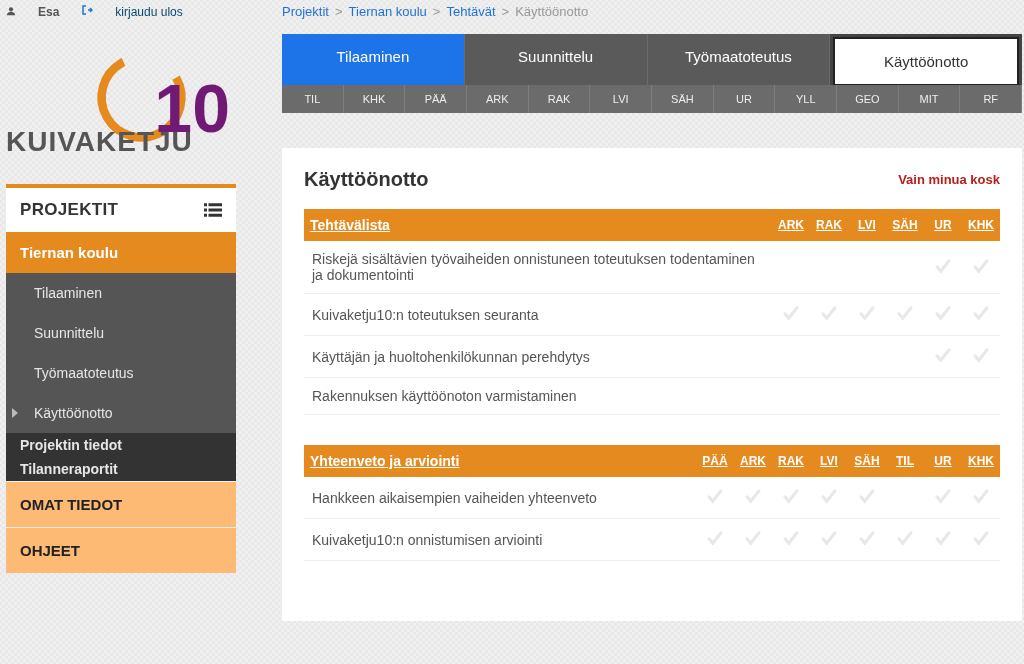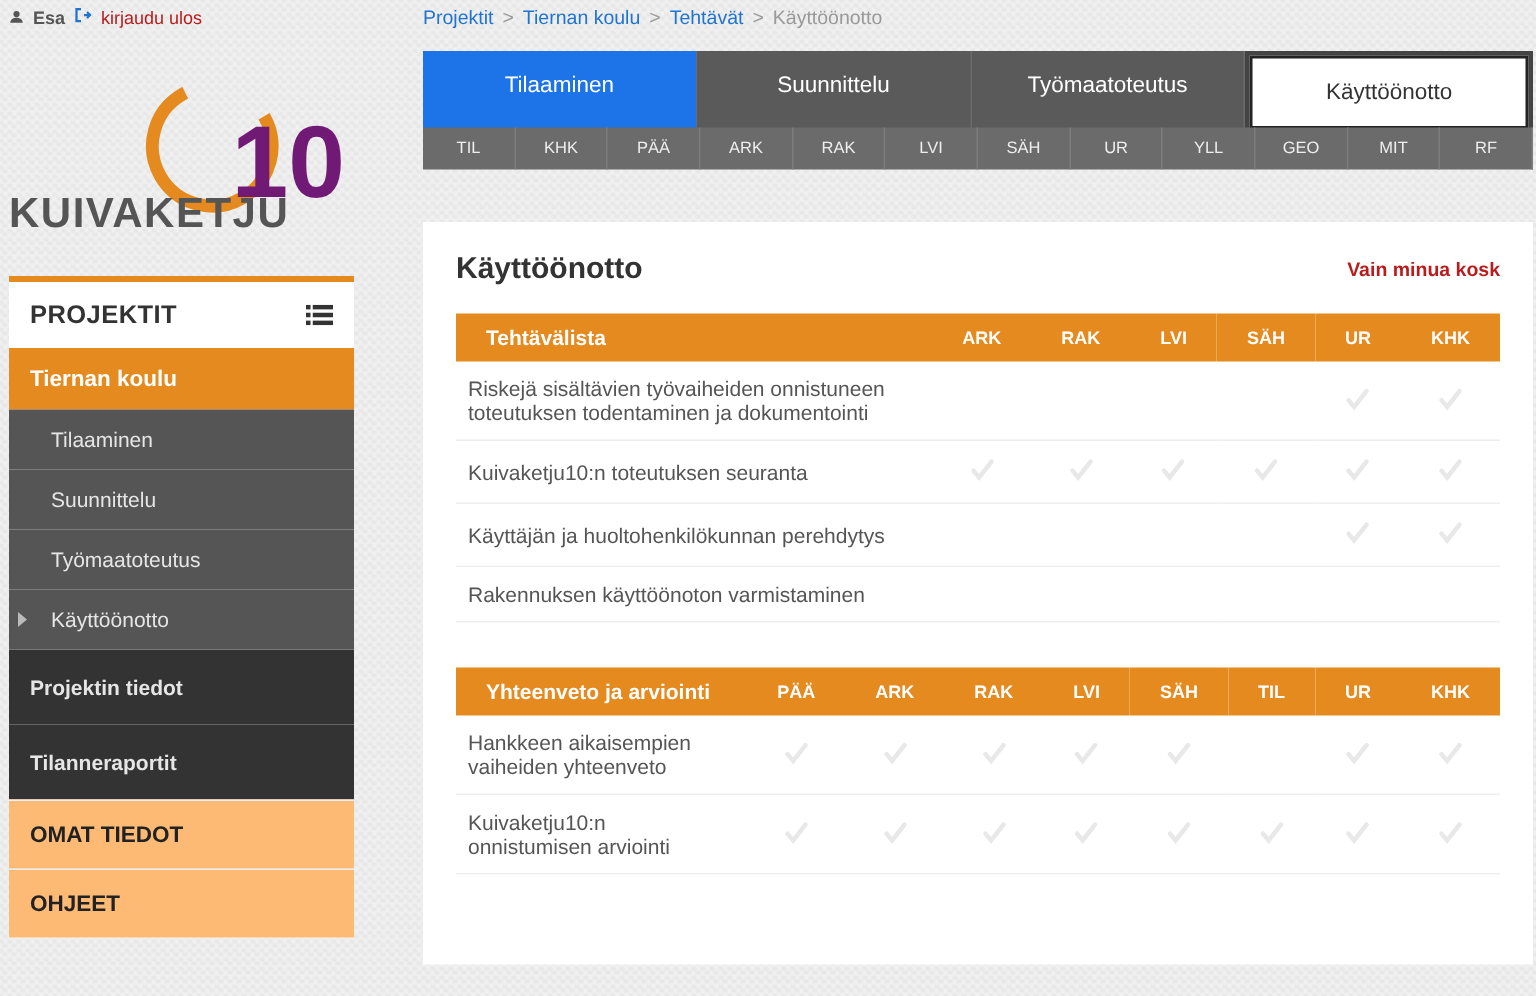--- a/index.html
+++ b/index.html
@@ -11,24 +11,24 @@
     height: 664px;
     overflow: hidden;
     position: relative;
   }
   .topbar {
     position: absolute;
     top: 4px; left: 6px;
     font-size: 12px;
     display: flex;
     align-items: center;
-    gap: 6px;
+    gap: 22px;
   }
   .topbar .user { color: #555; font-weight: bold; }
-  .topbar .logout { color: #b91c1c; cursor: pointer; }
+  .topbar .logout { color: #0c4a6e; cursor: pointer; }
   .user-icon, .logout-icon { display:inline-block; }
   .logo {
     position: absolute;
     top: 48px; left: 6px;
     width: 224px;
     display: flex;
     align-items: center;
     justify-content: center;
   }
   .logo-circle {
@@ -75,21 +75,21 @@
   }
   .sb-sub {
     background:#555; color:#e6e6e6; padding: 12px 14px 12px 28px; font-size:14px;
   }
   .sb-sub.current { position:relative; }
   .sb-sub.current::before {
     content:""; position:absolute; left:6px; top:50%; transform:translateY(-50%);
     width:0; height:0; border-top:5px solid transparent; border-bottom:5px solid transparent; border-left:6px solid #bbb;
   }
   .sb-item {
-    background:#333; color:#e6e6e6; padding: 17px 14px; font-size:14px; font-weight:600;
+    background:#333; color:#e6e6e6; padding: 4px 14px; font-size:14px; font-weight:600;
   }
   .sb-bottom {
     background:#fdba74; color:#222; padding: 14px 14px; font-weight:800; font-size:15px; border-top:1px solid #eee;
   }
   .breadcrumb {
     position:absolute; top:4px; left:282px;
     font-size:13px; color:#999;
     display:flex; gap:6px;
   }
   .breadcrumb a { color:#1e73d4; text-decoration:none; }
@@ -117,21 +117,21 @@
     position:absolute; top:148px; left:282px; width:740px;
     background:#fff; padding: 20px 22px 30px 22px;
   }
   .panel-head { display:flex; justify-content:space-between; align-items:center; margin-bottom:18px; }
   .panel-title { font-size:20px; font-weight:800; color:#333; }
   .panel-filter { font-size:13px; font-weight:700; color:#b91c1c; }
   table.tasks {
     width:100%; border-collapse: collapse; font-size:14px; margin-bottom:30px;
   }
   table.tasks thead th {
-    background:#e58a1f; color:#fff; font-weight:700; padding:8px 20px; text-align:left; font-size:12px;
+    background:#e58a1f; color:#fff; font-weight:700; padding:8px 6px; text-align:left; font-size:12px;text-decoration:underline;
   }
   table.tasks thead th.c { text-align:center; width:38px; }
   table.tasks thead th.first { font-size:14px; }
   table.tasks tbody td {
     border-bottom:1px solid #eee; padding:10px 8px; color:#555;
   }
   table.tasks tbody td.c {
     text-align:center;
   }
   .tick svg { display:inline-block; }

